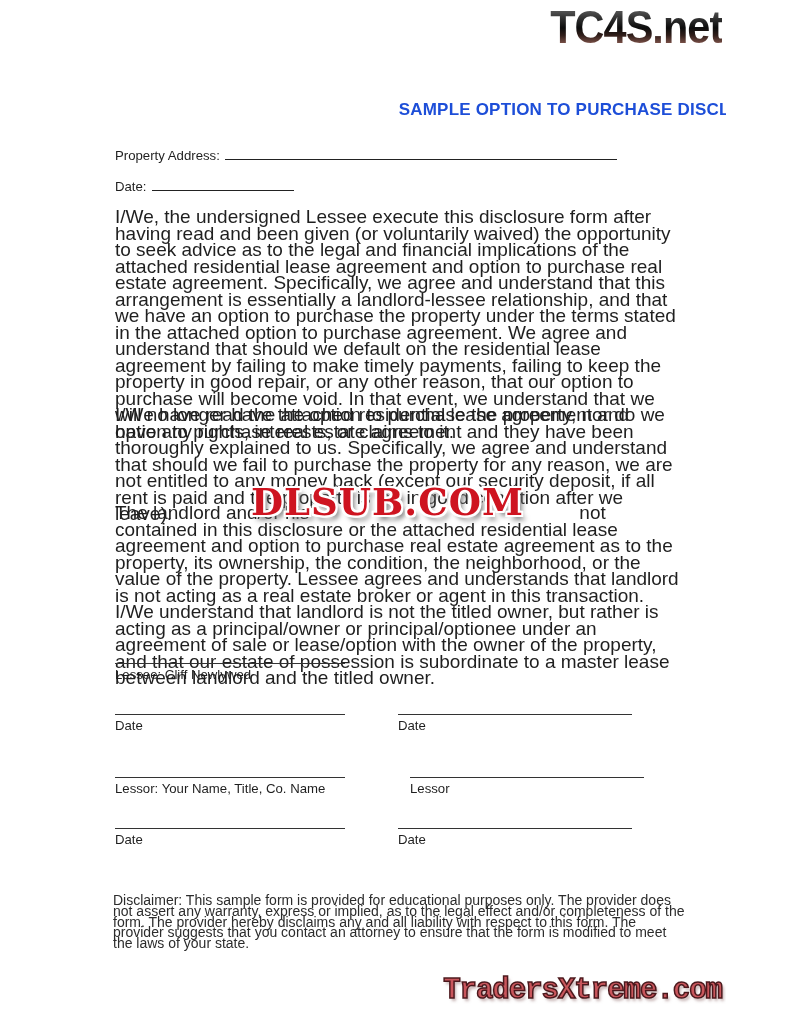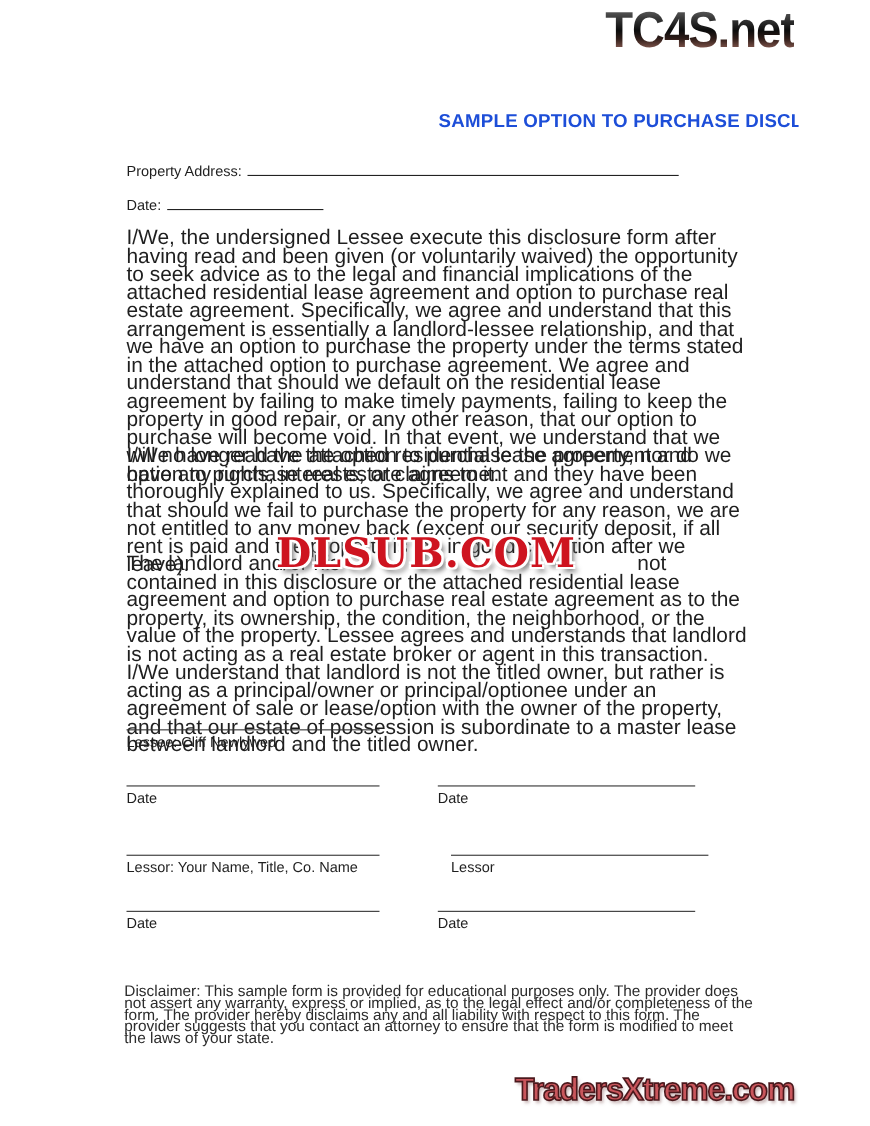--- a/index.html
+++ b/index.html
@@ -74,21 +74,21 @@
   .sig-left{width:230px;margin-right:53px;}
   .sig-right{width:234px;}
   
   .disclaimer{
     position:absolute;left:113px;top:895px;width:576px;margin:0;
     font-size:14px;line-height:10.8px;color:#2c2c2c;
   }
   
   .bottom-logo{
     position:absolute;top:974px;right:4px;
-    font-family:Liberation Sans, sans-serif;
+    font-family:Liberation Mono, monospace;
     font-weight:bold;font-size:29px;line-height:1.2;
     letter-spacing:-1px;
     color:#c9565c;
     -webkit-text-stroke:1.5px #4a181c;
     text-shadow:2px 3px 3px rgba(150,115,115,.55);
     white-space:nowrap;
   }
 </style>
 </head>
 <body>

